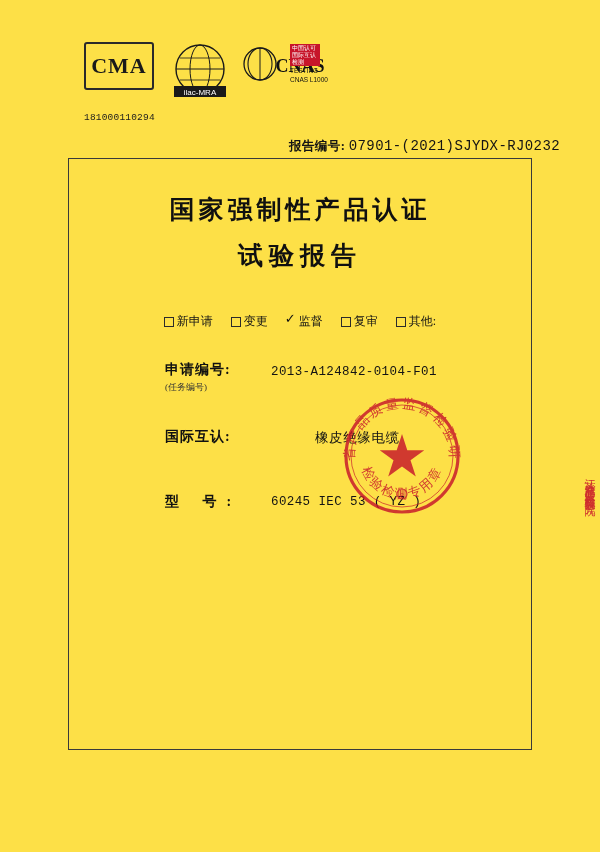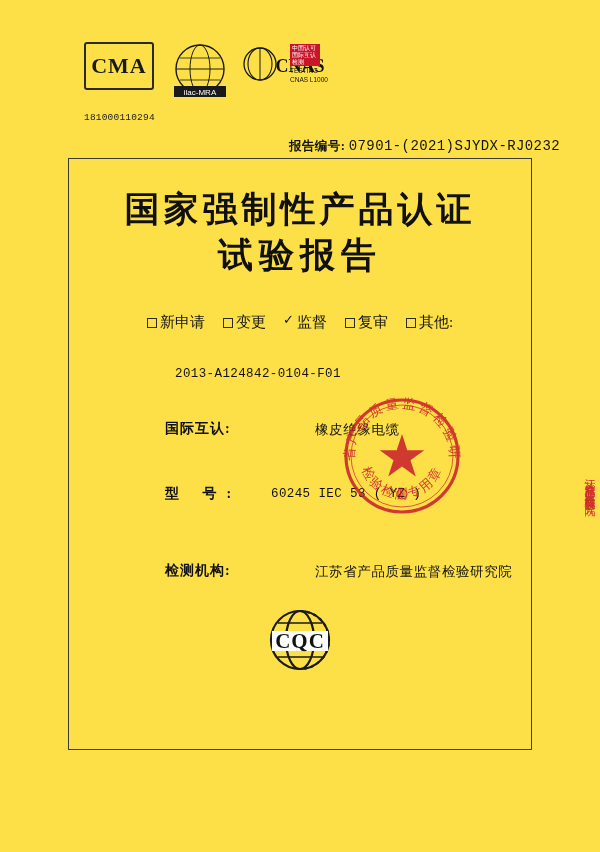--- a/index.html
+++ b/index.html
@@ -140,37 +140,37 @@
     border: 1px solid #3a3a3a;
     box-sizing: border-box;
     background: transparent;
   }
 
   .title {
     margin-top: 28px;
     text-align: center;
     font-family: "Liberation Serif", serif;
     font-weight: bold;
-    font-size: 35px;
+    font-size: 25px;
     letter-spacing: 4px;
     color: #101010;
     line-height: 46px;
   }
   .title .line2 {
     display: block;
     letter-spacing: 6px;
   }
 
   
   .checkrow {
     margin-top: 34px;
     display: flex;
     justify-content: center;
     gap: 18px;
-    font-size: 15px;
+    font-size: 12px;
     color: #141414;
   }
   .checkitem {
     display: inline-flex;
     align-items: center;
     gap: 3px;
     white-space: nowrap;
   }
   .box {
     display: inline-block;
@@ -357,20 +357,24 @@
       </span>
       <span class="checkitem">
         <span class="box"></span>
         <span>其他:</span>
       </span>
     </div>
 
     <div class="fields">
 
       <div class="field">
+        <div class="flabel">
+          <span>申请编号:</span>
+          <span class="sub">(任务编号)</span>
+        </div>
         <div class="fvalue">
           <span class="mono">2013-A124842-0104-F01</span>
         </div>
       </div>
 
       <div class="field">
         <div class="flabel">
           <span>国际互认:</span>
         </div>
         <div class="fvalue">
@@ -380,45 +384,23 @@
 
       <div class="field model">
         <div class="flabel">
           <span>型  号:</span>
         </div>
         <div class="fvalue">
           <div class="mono">60245 IEC 53 ( YZ )</div>
         </div>
       </div>
 
-      <div class="field org">
-        <div class="flabel">
-          <span>检测机构:</span>
-        </div>
-        <div class="fvalue">
-          <span class="cn">江苏省产品质量监督检验研究院</span>
-        </div>
-      </div>
-
-    </div>
-
-    <div class="cqc">
-      <svg width="96" height="62" viewBox="0 0 96 62">
-        <g fill="none" stroke="#1a1a1a" stroke-width="2.2">
-          <circle cx="48" cy="31" r="29"></circle>
-          <path d="M48 2 A29 29 0 0 1 48 60" stroke-dasharray="3 4"></path>
-          <ellipse cx="48" cy="31" rx="14" ry="29"></ellipse>
-          <line x1="19" y1="31" x2="77" y2="31"></line>
-          <line x1="26" y1="14" x2="70" y2="14" stroke-width="1.4"></line>
-          <line x1="26" y1="48" x2="70" y2="48" stroke-width="1.4"></line>
-        </g>
-        <rect x="20" y="22" width="56" height="20" fill="#fdfdfb"></rect>
-        <text x="48" y="39" font-family="Liberation Serif, serif" font-weight="bold" font-size="21" fill="#111" text-anchor="middle" letter-spacing="1">CQC</text>
-      </svg>
-    </div>
+
+    </div>
+
 
   </div>
 
   <div class="seal">
     <svg width="132" height="132" viewBox="0 0 132 132">
       <defs>
         <path id="arcTop" d="M 18 66 A 48 48 0 0 1 114 66"></path>
         <path id="arcBottom" d="M 24 66 A 42 42 0 0 0 108 66"></path>
       </defs>
       <g opacity="0.82">

